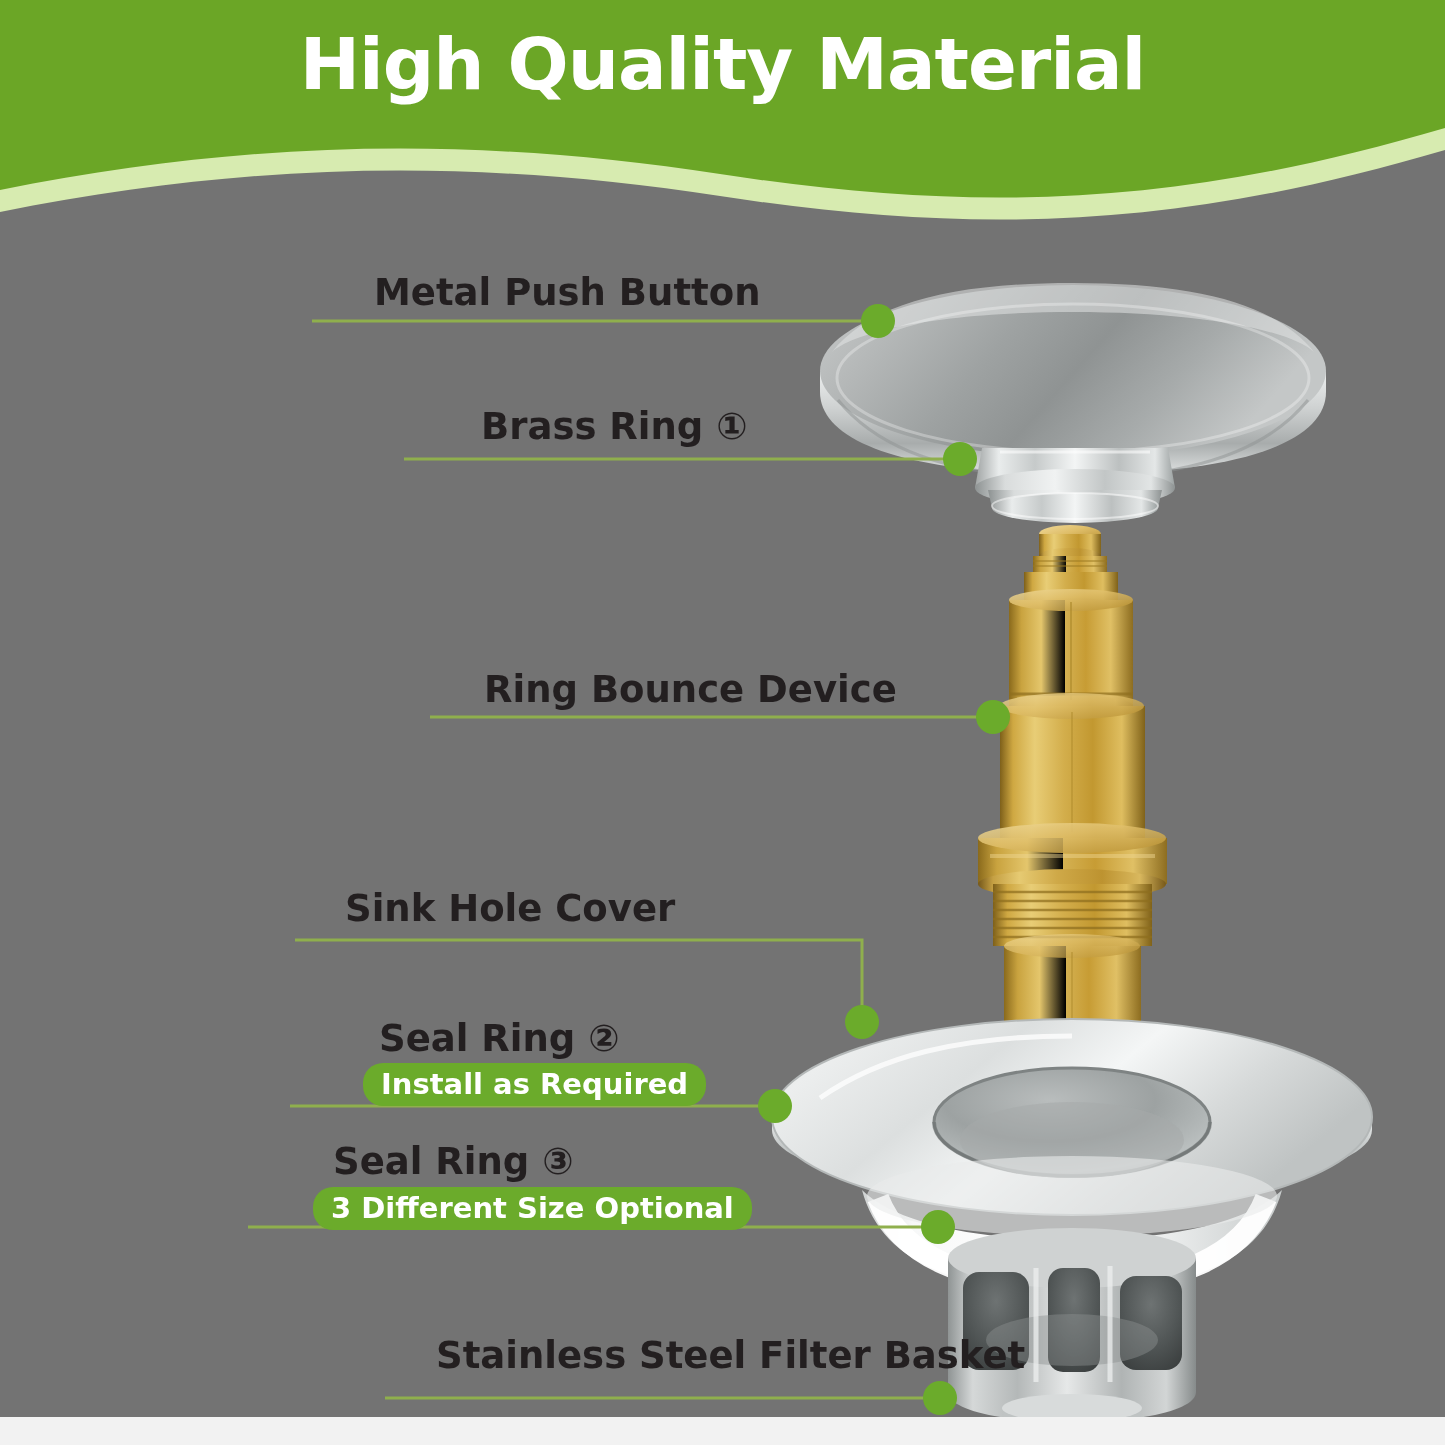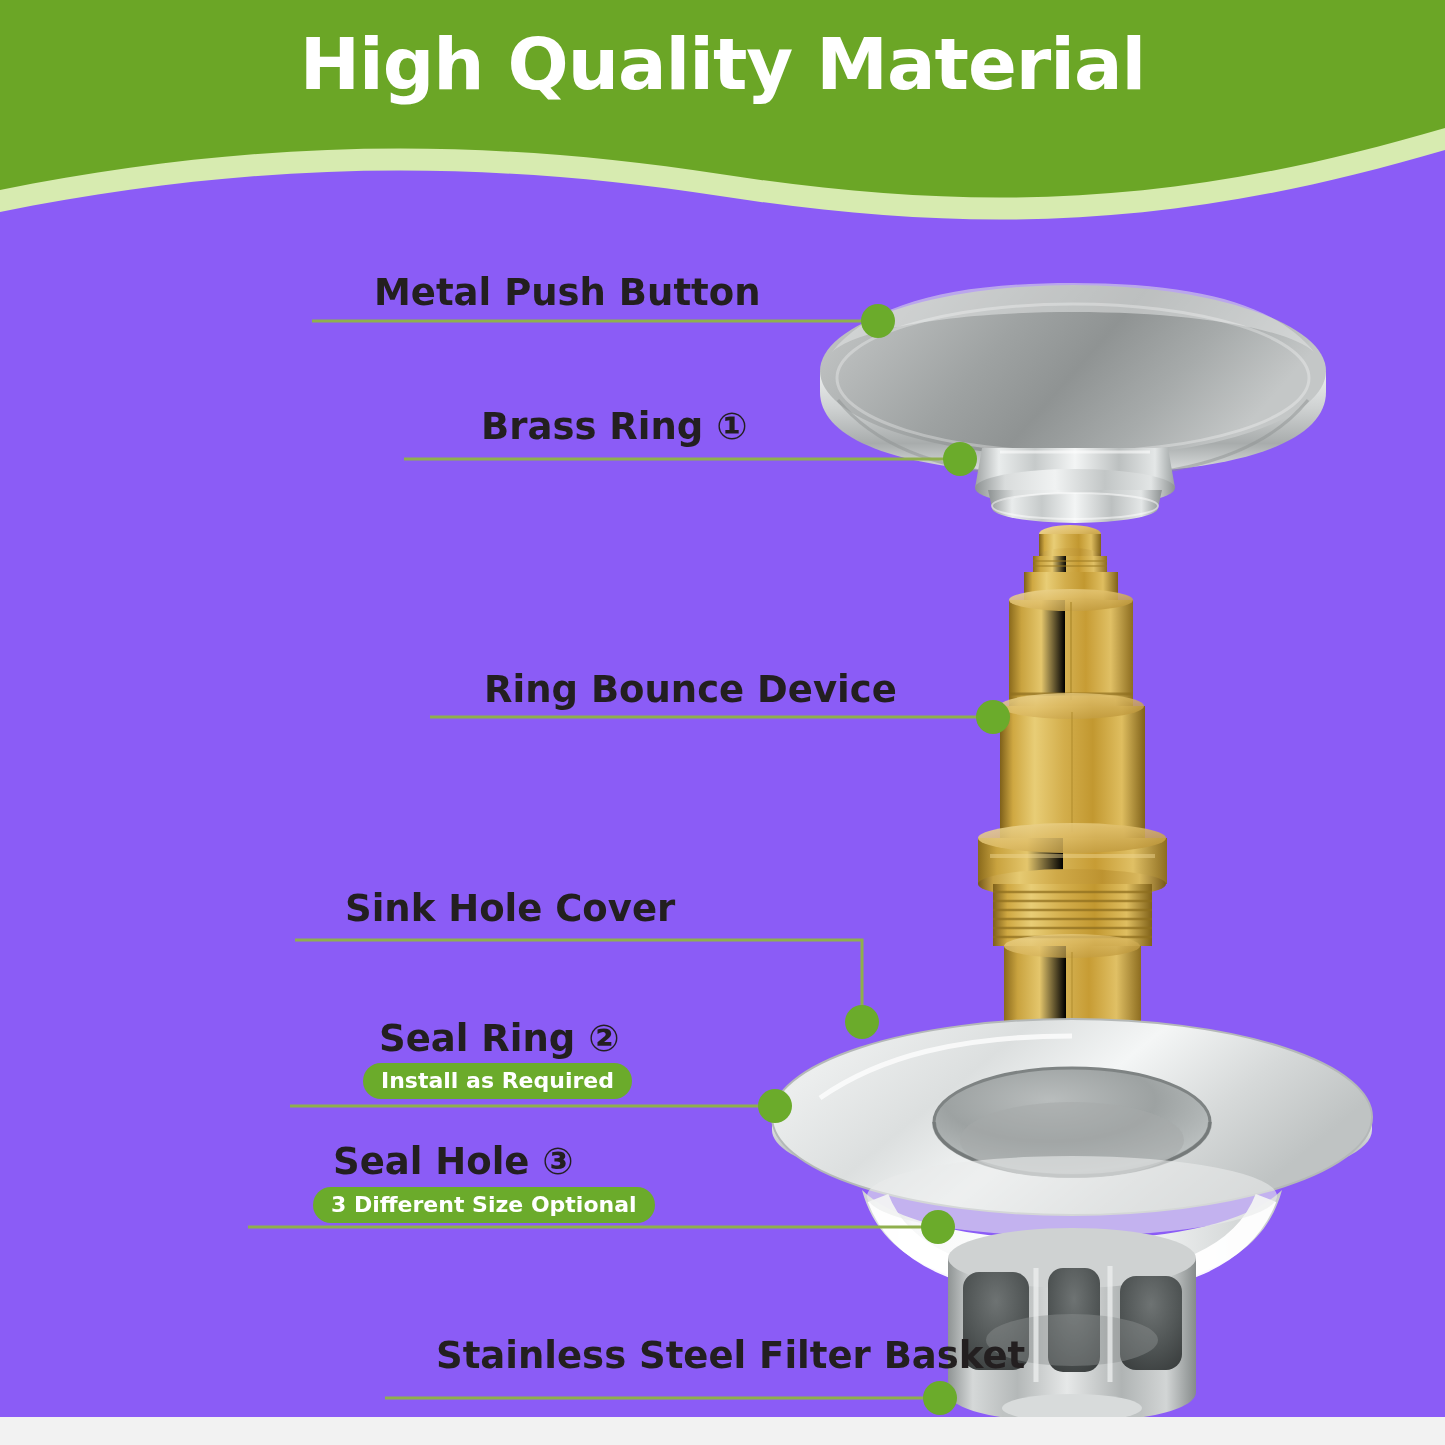--- a/index.html
+++ b/index.html
@@ -2,21 +2,21 @@
 <html><head>
 <meta charset="utf-8">
 <style>
   html,body{margin:0;padding:0;}
   body{
     width:1445px;height:1445px;
     background:#f2f2f2;
     font-family:"Liberation Sans", sans-serif;
     overflow:hidden;
   }
-  #stage{position:relative;width:1445px;height:1417px;overflow:hidden;background:#8b5cf6;}
+  #stage{position:relative;width:1445px;height:1417px;overflow:hidden;background:#737373;}
 
   
   #banner{position:absolute;left:0;top:0;width:1445px;height:225px;}
   #banner svg{display:block;width:1445px;height:225px;}
   #banner-title{
     position:absolute;left:0;top:28px;width:1445px;
     text-align:center;
     color:#ffffff;
     font-family:"DejaVu Sans", sans-serif;
     font-weight:bold;
@@ -41,21 +41,21 @@
     white-space:nowrap;
     line-height:1.05;
   }
   .co-badge{
     position:absolute;
     display:inline-block;
     background:#6BAB2B;
     color:#ffffff;
     font-family:"DejaVu Sans", sans-serif;
     font-weight:bold;
-    font-size:22px;
+    font-size:29px;
     letter-spacing:0px;
     padding:6px 18px 7px 18px;
     border-radius:20px;
     white-space:nowrap;
     line-height:1.05;
   }
   #leaders{position:absolute;left:0;top:0;width:1445px;height:1445px;pointer-events:none;}
   #leaders svg{display:block;width:1445px;height:1445px;}
 </style>
 </head>
@@ -351,21 +351,21 @@
   <div class="callout">
     <div class="co-text" style="left:345px;top:890px;">Sink Hole Cover</div>
   </div>
 
   <div class="callout">
     <div class="co-text" style="left:379px;top:1020px;">Seal Ring ②</div>
     <div class="co-badge" style="left:363px;top:1063px;">Install as Required</div>
   </div>
 
   <div class="callout">
-    <div class="co-text" style="left:333px;top:1143px;">Seal Hole ③</div>
+    <div class="co-text" style="left:333px;top:1143px;">Seal Ring ③</div>
     <div class="co-badge" style="left:313px;top:1187px;">3 Different Size Optional</div>
   </div>
 
   <div class="callout">
     <div class="co-text" style="left:436px;top:1337px;">Stainless Steel Filter Basket</div>
   </div>
 
 </div>
 
 </body></html>

